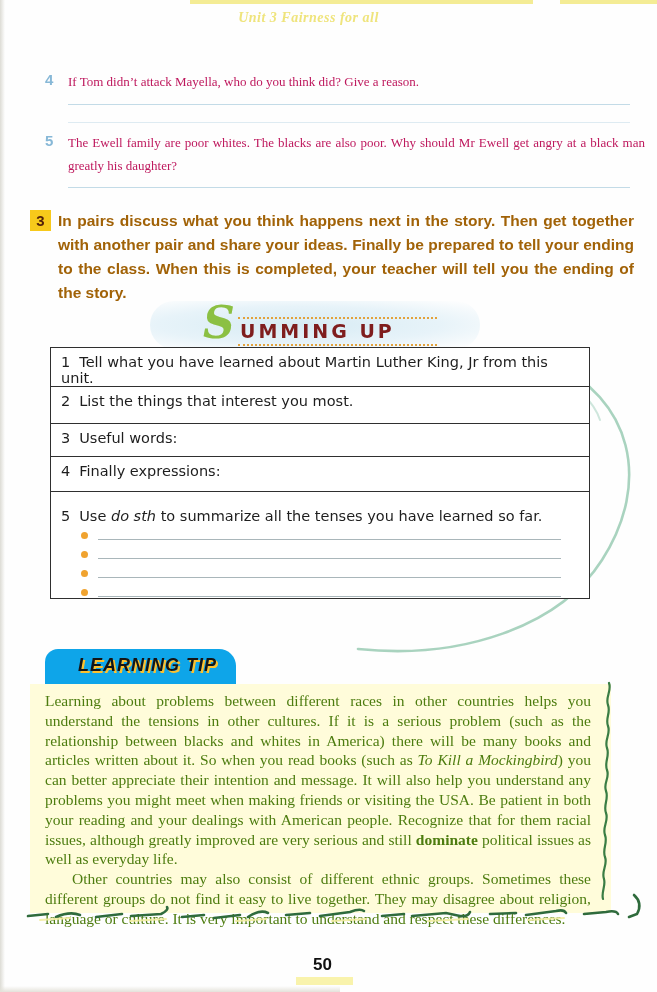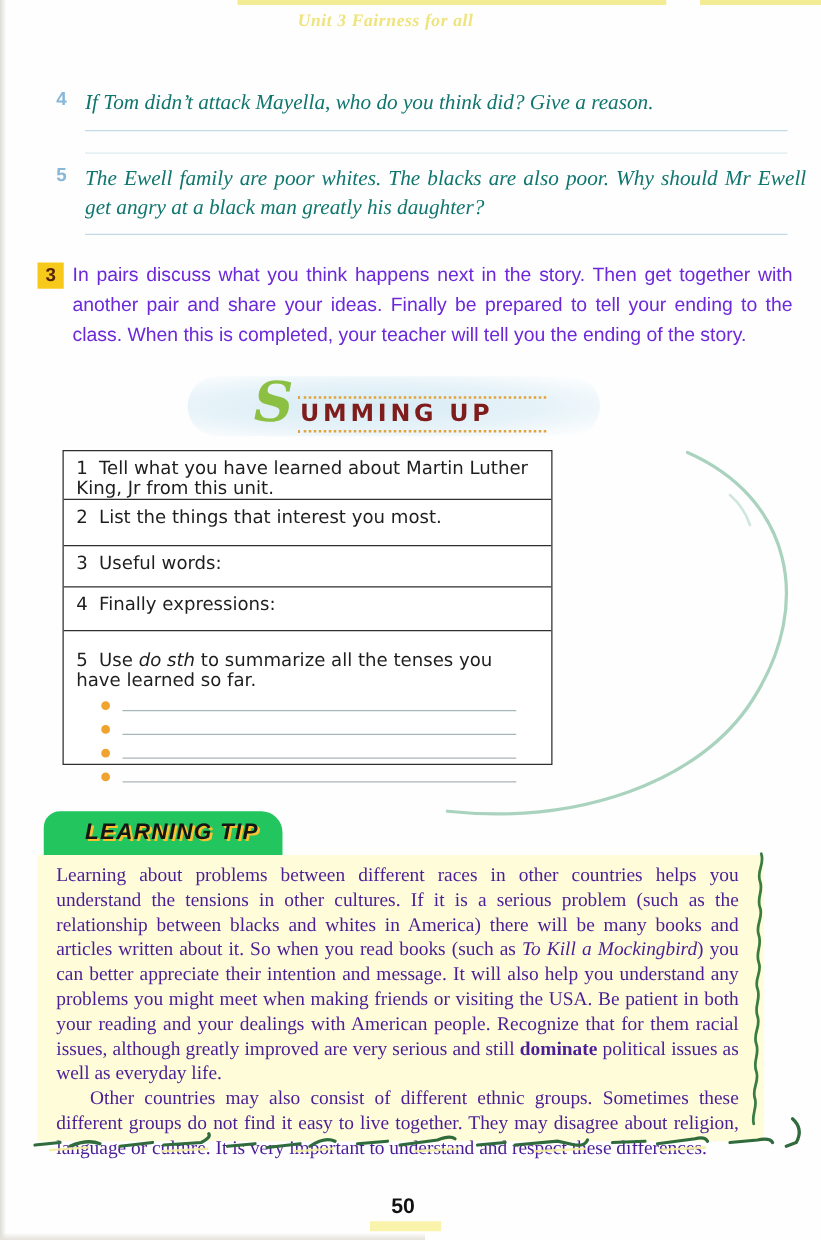--- a/index.html
+++ b/index.html
@@ -25,75 +25,75 @@
   .unit-title {
     position:absolute; top:10px; left:-20px; width:657px;
     text-align:center; font-style:italic; font-weight:bold;
     font-size:14px; color:#efe47c; letter-spacing:0.5px;
   }
 
   
   .question { position:absolute; left:45px; display:flex; }
   .qnum { width:23px; flex:none; font-family:"Liberation Sans",sans-serif;
     font-weight:bold; color:#87b8d7; font-size:15px; padding-top:1px; }
-  .qtext { flex:1; font-size:17px; color:#0f766e; line-height:23px; text-align:justify;font-style:italic; }
+  .qtext { flex:1; font-size:13px; color:#be185d; line-height:23px; text-align:justify; }
   .answer-line { position:absolute; height:0; border-top:1px solid #c3dbe7; }
 
   
   .activity { position:absolute; left:30px; top:209px; width:604px; display:flex; }
   .badge {
     flex:none; width:21px; height:21px; margin-right:7px; margin-top:1px;
     background:#f7c91b; color:#53220a; text-align:center; line-height:21px;
     font-family:"Liberation Sans",sans-serif; font-weight:bold; font-size:15px;
   }
   .activity-text { flex:1; font-family:"Liberation Sans",sans-serif;
-    font-weight:normal; font-size:15.5px; line-height:24px; color:#6d28d9; text-align:justify; }
+    font-weight:bold; font-size:15.5px; line-height:24px; color:#a16207; text-align:justify; }
 
   
   .summing-band { position:absolute; left:150px; top:301px; width:330px; height:48px;
     border-radius:24px;
     background: radial-gradient(ellipse at 45% 50%, #d7ebf4 0%, #e7f3f9 55%, rgba(255,255,255,0) 95%); }
   .summing-s { position:absolute; left:203px; top:300px;
     font-family:"DejaVu Serif",serif; font-style:italic; font-weight:bold;
     font-size:44px; color:#8bc043; line-height:46px; }
   .summing-rest { position:absolute; left:238px; top:317px;
     font-family:"DejaVu Sans",sans-serif; font-weight:bold; font-size:19px;
     letter-spacing:3px; color:#7f1d1d;
     border-top:2px dotted #e2a23c; border-bottom:2px dotted #e2a23c;
     padding:1px 42px 2px 2px; }
 
   
   .arc-svg { position:absolute; left:0; top:0; pointer-events:none; }
 
   
-  .sum-table { position:absolute; left:50px; top:360px; width:392px;
+  .sum-table { position:absolute; left:50px; top:347px; width:540px;
     border:1.5px solid #2f2f2f; background:#ffffff;
     font-family:"DejaVu Sans",sans-serif; font-size:14.5px; color:#1e1e1e; }
   .sum-row { border-bottom:1.5px solid #2f2f2f; padding:6px 8px 0 10px; }
   .sum-row:last-child { border-bottom:none;margin-top:10px; }
   .row-num { margin-right:9px; }
   .r1 { height:39px; } .r2 { height:37px; } .r3 { height:33px; } .r4 { height:35px; }
   .r5 { height:96px; }
   .bullet-line { position:relative; height:19px; margin:0 18px 0 20px; }
   .bullet-dot { position:absolute; left:0; top:8px; width:7px; height:7px;
     border-radius:50%; background:#f0a32f; }
   .bullet-rule { position:absolute; left:17px; right:2px; bottom:3px;
     border-bottom:1px solid #a9b6ba; }
 
   
-  .tip-tab { position:absolute; left:35px; top:649px; width:191px; height:35px;
-    background:#22c55e; border-radius:13px 17px 0 0; }
+  .tip-tab { position:absolute; left:45px; top:649px; width:191px; height:35px;
+    background:#0ea5e9; border-radius:13px 17px 0 0; }
   .tip-tab-label { display:block; padding:6px 0 0 33px;
     font-family:"Liberation Sans",sans-serif; font-weight:bold; font-style:italic;
     font-size:18px; letter-spacing:1px; color:#151515;
     text-shadow:2px 2px 0 #fcc12f; }
   .tip-box { position:absolute; left:30px; top:684px; width:581px; height:229px;
     background:#fffcda; }
   .tip-text { position:absolute; left:45px; top:691px; width:546px;
-    font-size:15.5px; line-height:19.8px; color:#4c1d95; text-align:justify; }
+    font-size:15.5px; line-height:19.8px; color:#4d7c0f; text-align:justify; }
   .tip-text p + p { text-indent:27px; }
 
   .torn-svg { position:absolute; left:0; top:0; pointer-events:none; }
 
   
   .page-num { position:absolute; left:0; top:955px; width:645px; text-align:center;
     font-family:"Liberation Sans",sans-serif; font-weight:bold; font-size:17px; color:#111; }
   .page-num-bar { position:absolute; left:296px; top:977px; width:57px; height:8px;
     background:#f9f3ac; }
 </style>

